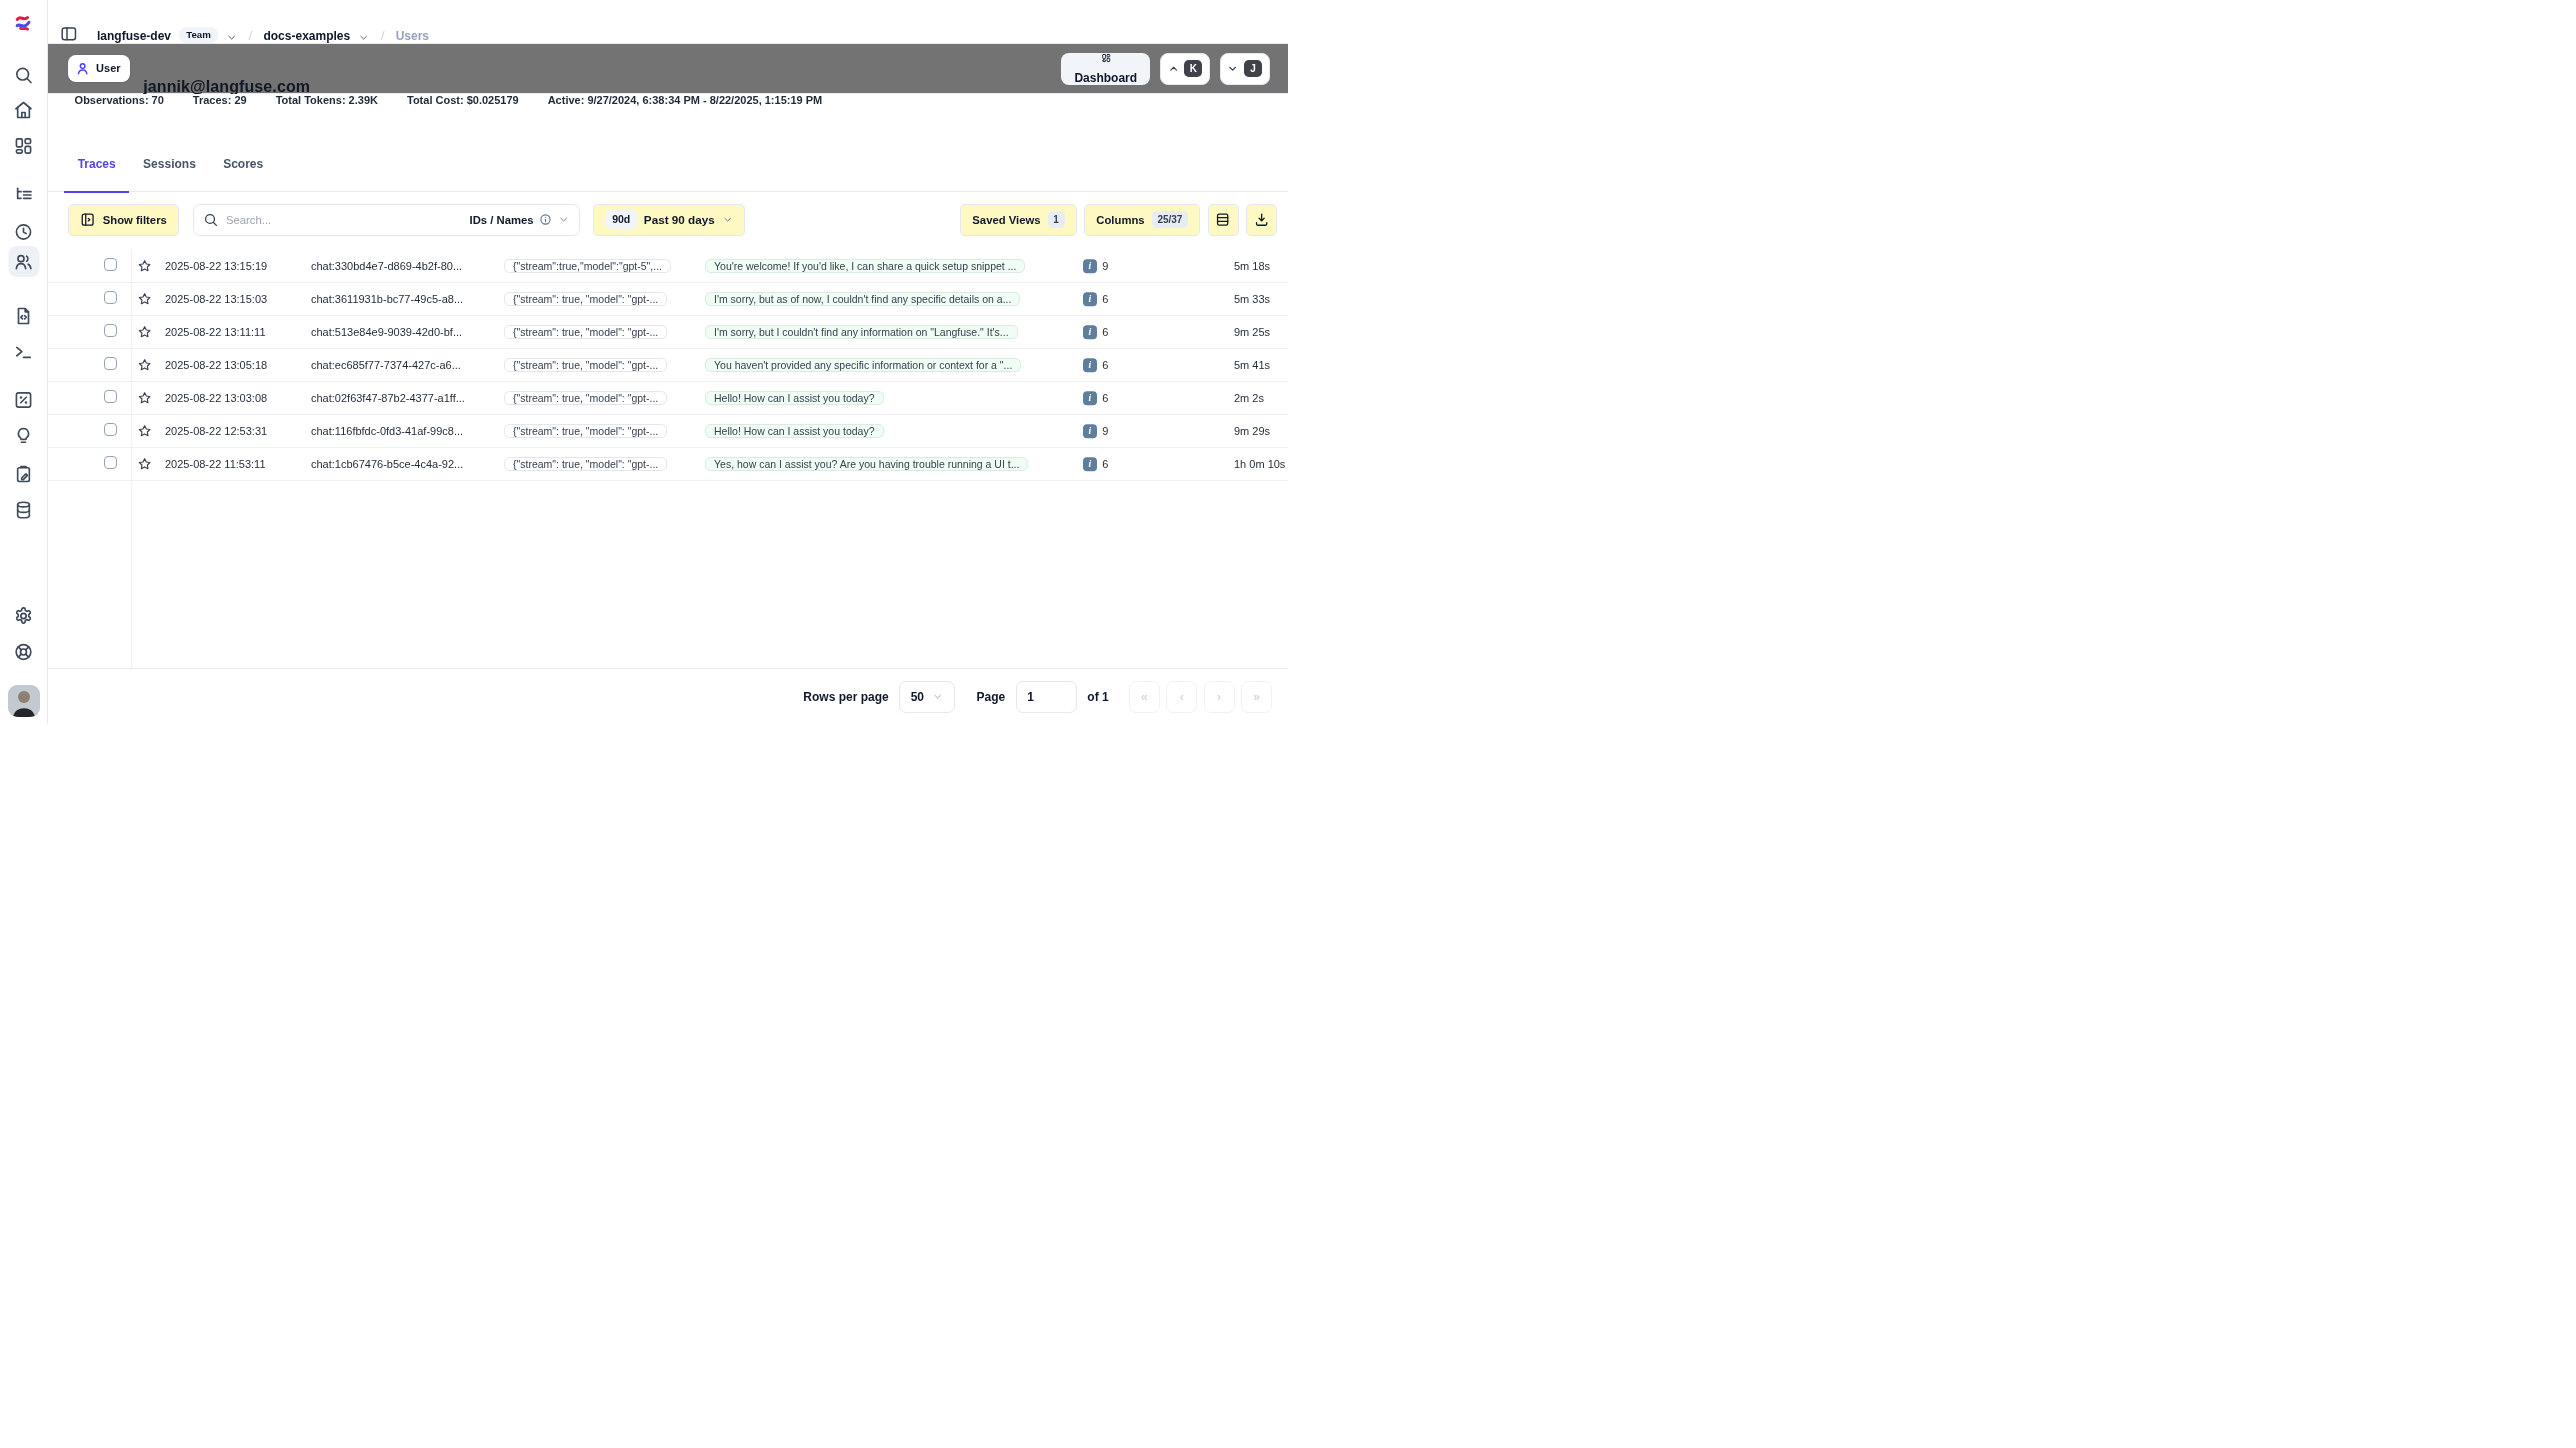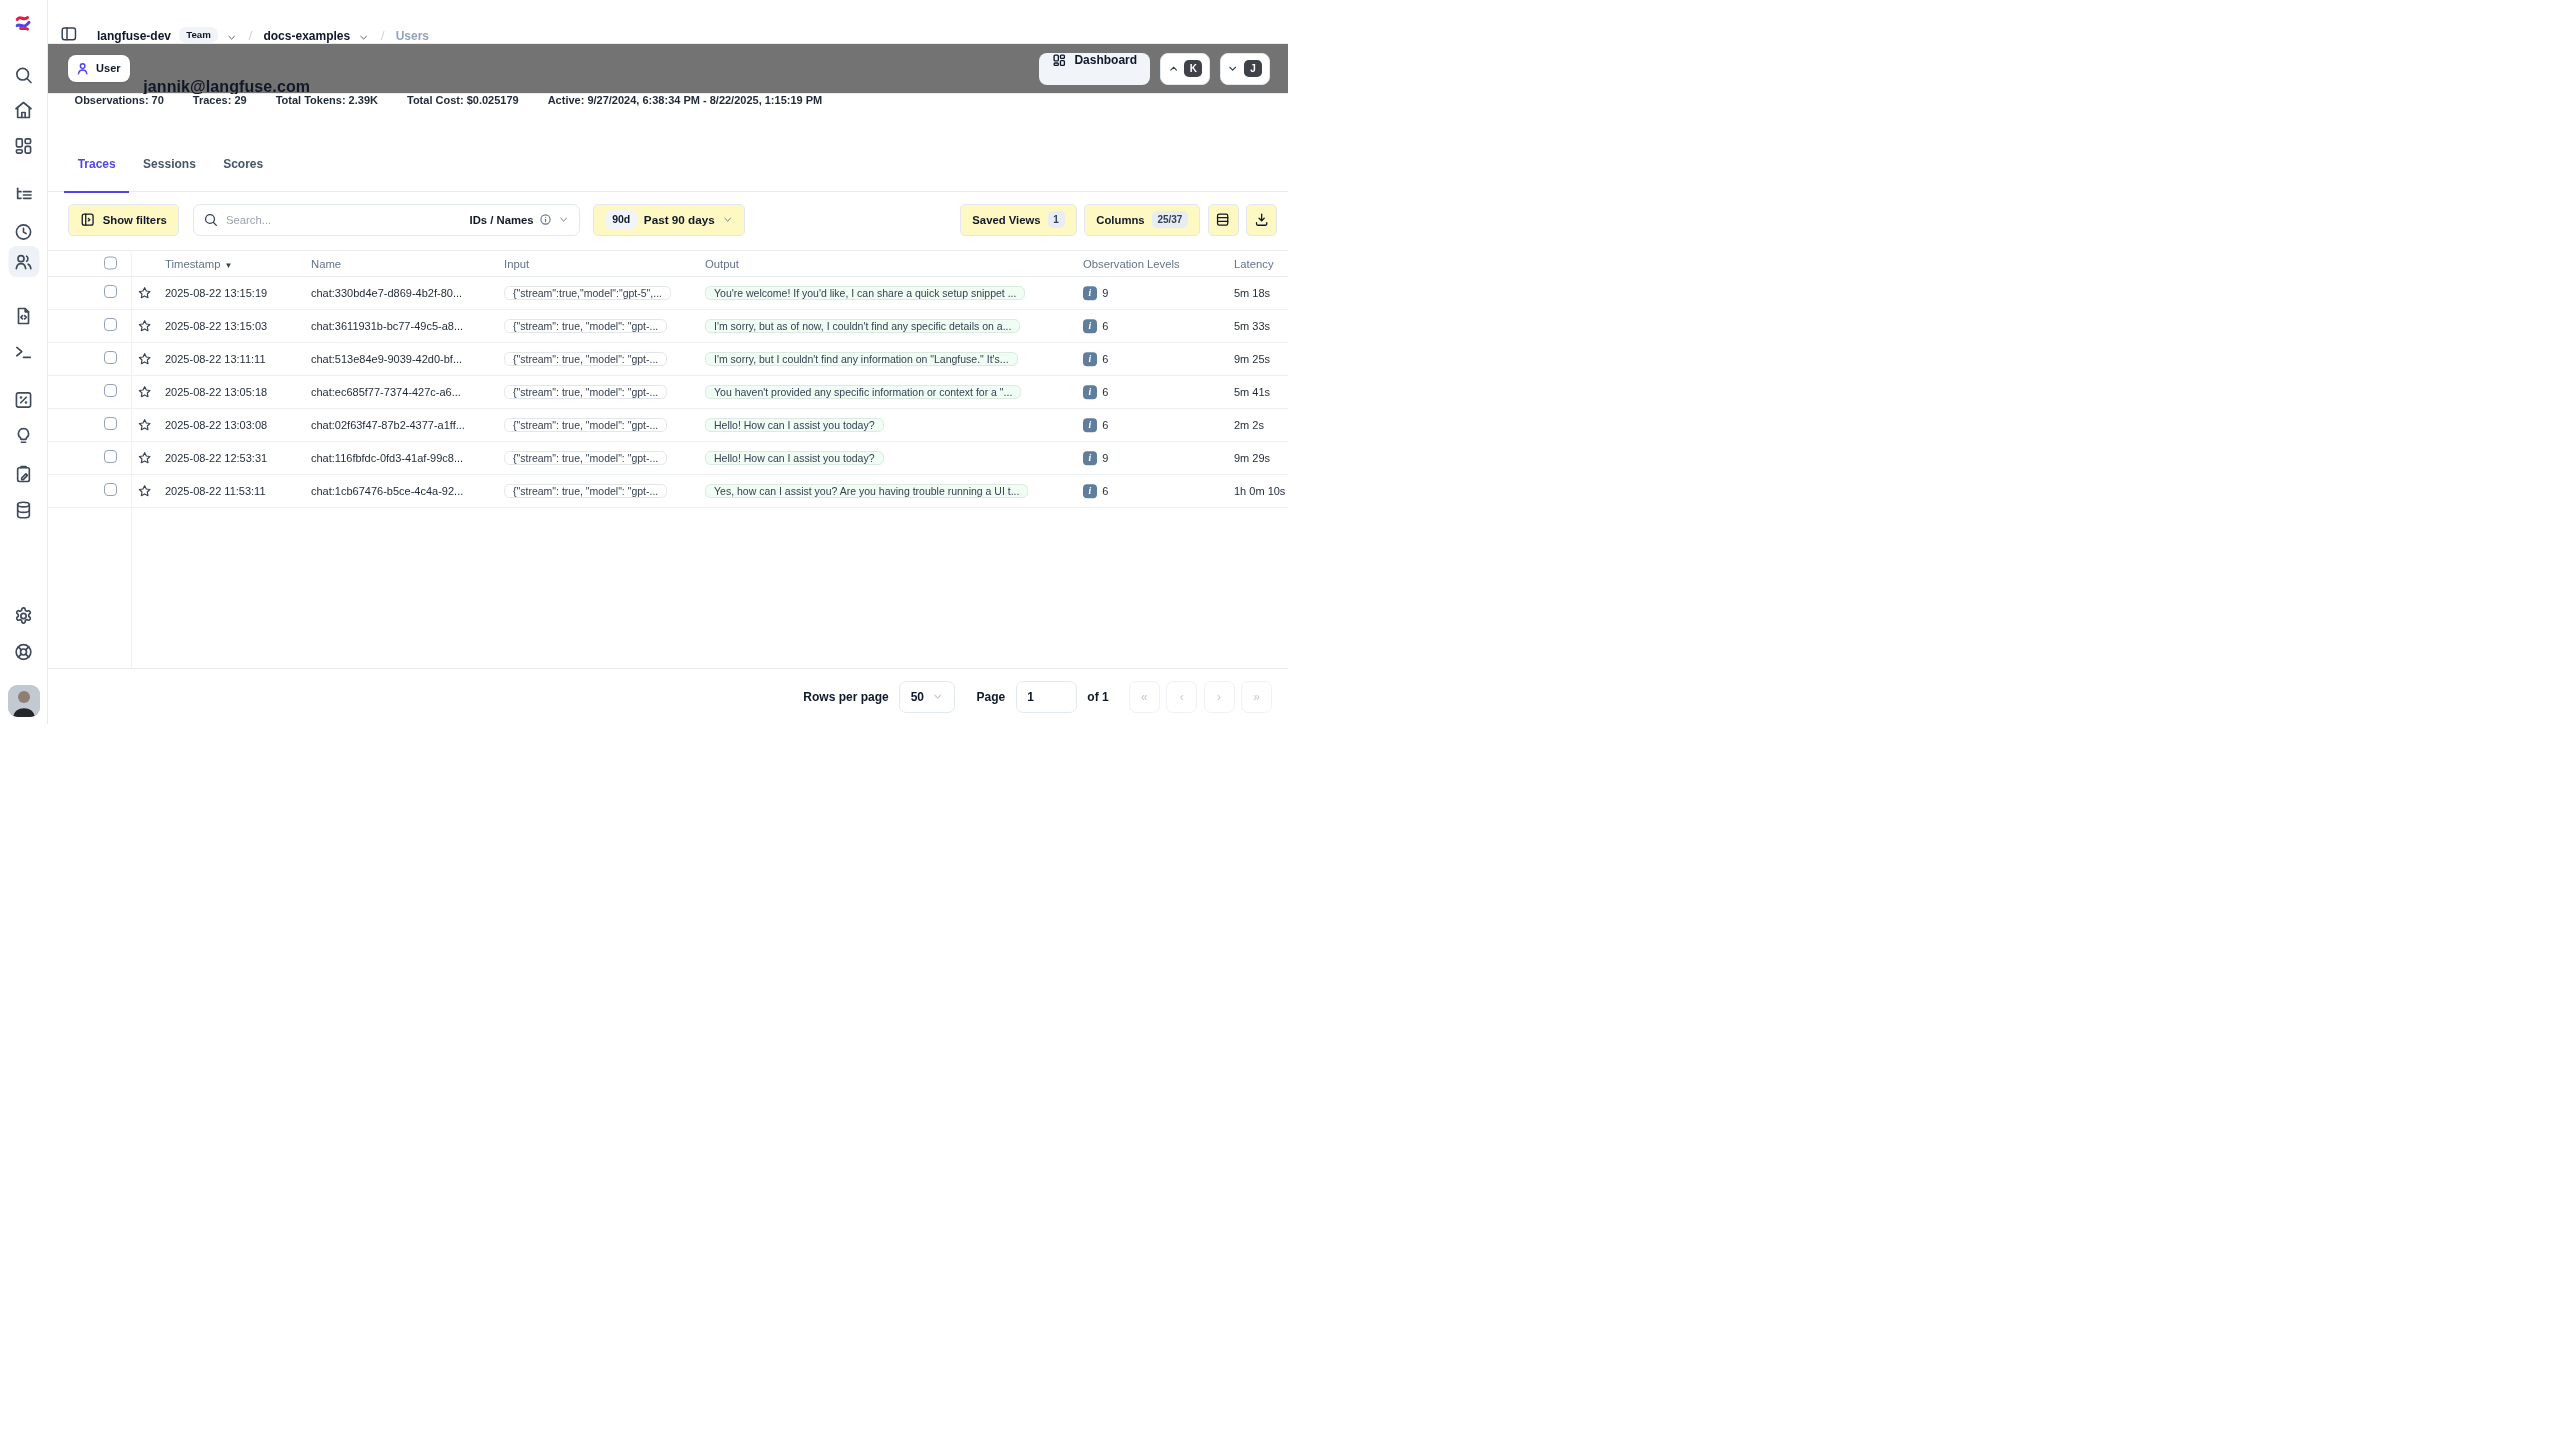--- a/index.html
+++ b/index.html
@@ -31,22 +31,22 @@
   .crumb-muted { font-size:12px; font-weight:600; color:#94a3b8; }
   .chev { color:#475569; }
 
   
   .user-band { position:absolute; left:48px; top:44px; right:0; height:50px; background:#737373;
     border-bottom:0.8px solid #e8ebef; display:flex; align-items:center; padding:0 18.5px 0 20px; }
   .user-badge { background:#fff; border-radius:8px; box-shadow:0 0 0 0.8px rgba(15,23,42,.04), 0 0.8px 1.6px rgba(15,23,42,.05);
     display:flex; align-items:center; gap:5.6px; padding:5.6px 9.7px 5.6px 7.2px; font-size:11px; font-weight:700; color:#0f172a; }
   .user-title { font-size:16px; font-weight:700; color:#111827; margin-left:13px; letter-spacing:0.1px;margin-top:36px; }
   .band-right { margin-left:auto; display:flex; align-items:center; gap:9.7px; }
-  .btn-dash { height:32px; background:#f1f5f9; border:none; border-radius:8px; display:flex; align-items:flex-start;
-    gap:8px; padding:0 13px; font-size:12px; font-weight:600; color:#0f172a; cursor:pointer; font-family:inherit; }
+  .btn-dash { height:32px; background:#f1f5f9; border:none; border-radius:8px; display:flex; align-items:center;
+    gap:8px; padding:0 13px; font-size:12px; font-weight:600; color:#0f172a; cursor:pointer; font-family:inherit;flex-direction:column; }
   .btn-nav { height:32px; width:50px; background:#fff; border:0.8px solid #e2e8f0; border-radius:8px;
     display:flex; align-items:center; justify-content:center; gap:5.6px; cursor:pointer; }
   .kbd { width:17.7px; height:17.7px; background:#3f4249; color:#fff; border-radius:4.8px; font-size:10px; font-weight:700;
     display:flex; align-items:center; justify-content:center; }
 
   
   .stats { position:absolute; left:48px; top:94px; right:0; height:43px; display:flex; align-items:flex-start;
     gap:29px; padding-left:26.6px; background:#fff; }
   .stat { font-size:11px; font-weight:700; color:#1f2937; white-space:nowrap; }
 
@@ -348,30 +348,20 @@
       <svg class="ic" width="15.3" height="15.3" viewBox="0 0 24 24" style="stroke:#0f172a">
           <path d="M12 3.5v10"></path>
           <path d="M8 9.8l4 4 4-4"></path>
           <path d="M4 16.5v2.5a1.8 1.8 0 0 0 1.8 1.8h12.4A1.8 1.8 0 0 0 20 19v-2.5"></path>
         </svg>
     </button>
   </span>
 </div>
 
 <div class="tablebox">
-  <div class="thead">
-    <span class="cell c-cb"><span class="checkbox"></span></span>
-    <span class="cell c-ts"><span>Timestamp</span><span class="sort">▼</span></span>
-    <span class="cell c-nm">Name</span>
-    <span class="cell c-in">Input</span>
-    <span class="cell c-out">Output</span>
-    <span class="cell c-obs">Observation Levels</span>
-    <span class="cell c-lat">Latency</span>
-
-  </div>
   <div>
       <div class="trow">
     <span class="cell c-cb"><span class="checkbox"></span></span>
     <span class="cell c-star">
       <svg width="15.3" height="15.3" viewBox="0 0 24 24" style="stroke:#374151;fill:none;stroke-width:1.8;stroke-linejoin:round">
             <path d="M12 3.6l2.6 5.2 5.7.8-4.1 4 1 5.7-5.2-2.7-5.2 2.7 1-5.7-4.1-4 5.7-.8z"></path>
           </svg>
     </span>
     <span class="cell c-ts txt">2025-08-22 13:15:19</span>
     <span class="cell c-nm txt">chat:330bd4e7-d869-4b2f-80...</span>

